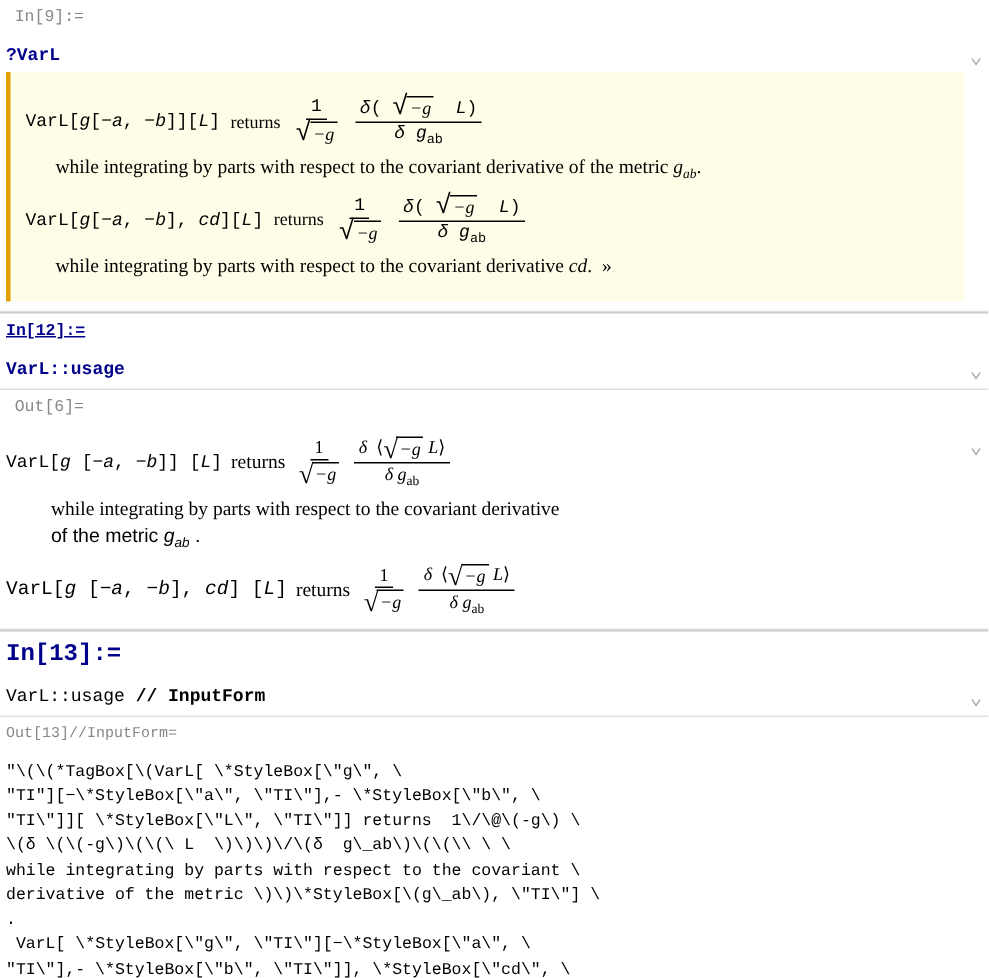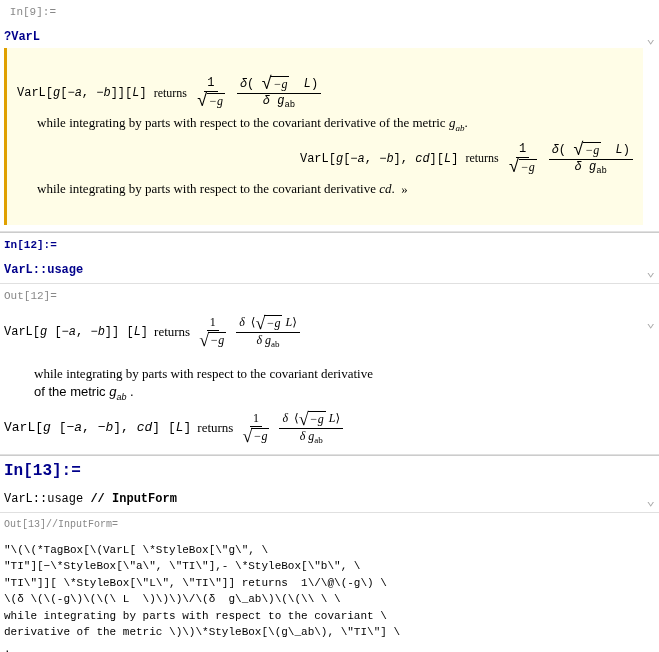--- a/index.html
+++ b/index.html
@@ -137,21 +137,21 @@
 
 <div class="cell">
   <div class="cell-label in-label">
     <div>In[9]:=</div>
   </div>
   <div class="cell-content" style="background:#fff; padding-right:16px;">
     <div style="margin-bottom:4px;">
       <span class="usage-label">?VarL</span>
     </div>
 
-    <div style="background:#fffde7; border-left:3px solid #e0a000; padding:24px 10px; margin-top:2px;">
+    <div style="background:#fffde7; border-left:3px solid #e0a000; padding:12px 10px; margin-top:2px;">
 
       <div class="formula-row" style="margin-bottom:2px;">
         <span class="vl-code">VarL[<span style="font-style:italic;">g</span>[−<span style="font-style:italic;">a</span>, −<span style="font-style:italic;">b</span>]][<span style="font-style:italic;">L</span>]</span>
         <span class="times-serif" style="margin: 0 4px;">returns</span>
 
         <span class="math-frac-container">
           <span class="math-frac-num">1</span>
           <span class="math-frac-den">
             <span class="sqrt-wrap">
               <span class="sqrt-hook">√</span>
@@ -170,21 +170,21 @@
             &nbsp;<i>L</i>)
           </span>
           <span class="math-frac-den"><i>δ</i>&nbsp;<i>g</i><sub>ab</sub></span>
         </span>
       </div>
 
       <div class="description-line" style="font-family:'Times New Roman',serif; font-size:13px; margin-left:20px; margin-bottom:8px;">
         while integrating by parts with respect to the covariant derivative of the metric <i>g<sub>ab</sub></i>.
       </div>
 
-      <div class="formula-row" style="margin-bottom:2px;justify-content:flex-end;">
+      <div class="formula-row" style="margin-bottom:2px;">
         <span class="vl-code">VarL[<span style="font-style:italic;">g</span>[−<span style="font-style:italic;">a</span>, −<span style="font-style:italic;">b</span>], <span style="font-style:italic;">cd</span>][<span style="font-style:italic;">L</span>]</span>
         <span class="times-serif" style="margin: 0 4px;">returns</span>
 
         <span class="math-frac-container">
           <span class="math-frac-num">1</span>
           <span class="math-frac-den">
             <span class="sqrt-wrap">
               <span class="sqrt-hook">√</span>
               <span class="sqrt-content">−<i>g</i></span>
             </span>
@@ -207,35 +207,35 @@
       <div class="description-line" style="font-family:'Times New Roman',serif; font-size:13px; margin-left:20px;">
         while integrating by parts with respect to the covariant derivative <i>cd</i>. &nbsp;»
       </div>
     </div>
     <span class="chevron-down">⌄</span>
   </div>
 </div>
 
 <div class="cell" style="border-top:1px solid #ccc;">
   <div class="cell-label in-label">
-    <div style="color:#00008b; font-weight:bold; font-size:11px;">In[12]:=</div>
+    <div style="color:#00008b; font-weight:bold; font-size:11px;text-decoration:underline;">In[12]:=</div>
   </div>
   <div class="cell-content" style="padding-right:16px;">
     <span class="usage-label">VarL::usage</span>
     <span class="chevron-down" style="position:absolute; right:4px; top:6px;">⌄</span>
   </div>
 </div>
 
 <div class="cell">
   <div class="cell-label out-label">
-    <div style="font-size:11px; color:#888;">Out[12]=</div>
+    <div style="font-size:11px; color:#888;">Out[6]=</div>
   </div>
   <div class="cell-content" style="padding-right:16px;">
 
-    <div style="display:flex; align-items:center; flex-wrap:wrap; gap:3px; margin-bottom:16px; font-family:'Times New Roman',serif; font-size:13px;">
+    <div style="display:flex; align-items:center; flex-wrap:wrap; gap:3px; margin-bottom:5px; font-family:'Times New Roman',serif; font-size:13px;">
       <span style="font-family:'Courier New',monospace; font-size:12px;">VarL[<i>g</i>&nbsp;[−<i>a</i>,&nbsp;−<i>b</i>]]&nbsp;[<i>L</i>]</span>
       <span style="margin:0 3px;">returns</span>
       <span class="math-frac-container">
         <span class="math-frac-num">1</span>
         <span class="math-frac-den">
           <span class="sqrt-wrap">
             <span class="sqrt-hook">√</span>
             <span class="sqrt-content">−<i>g</i></span>
           </span>
         </span>

